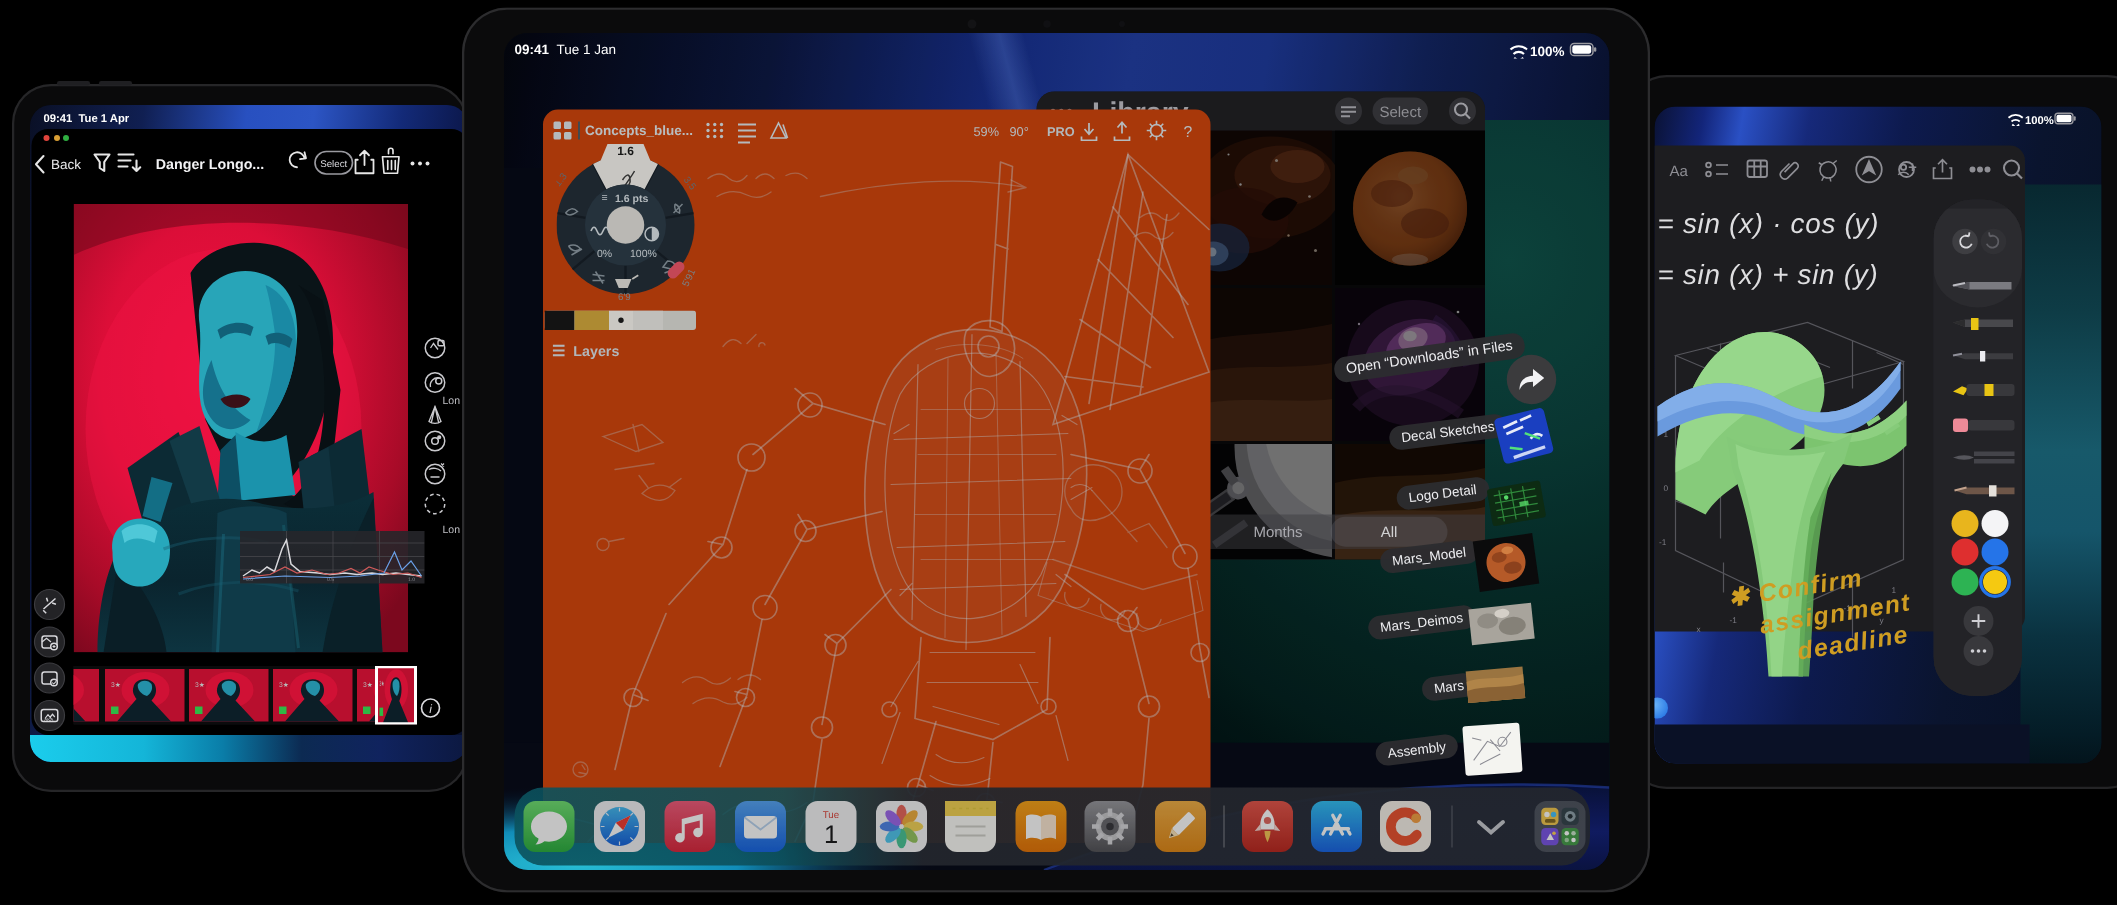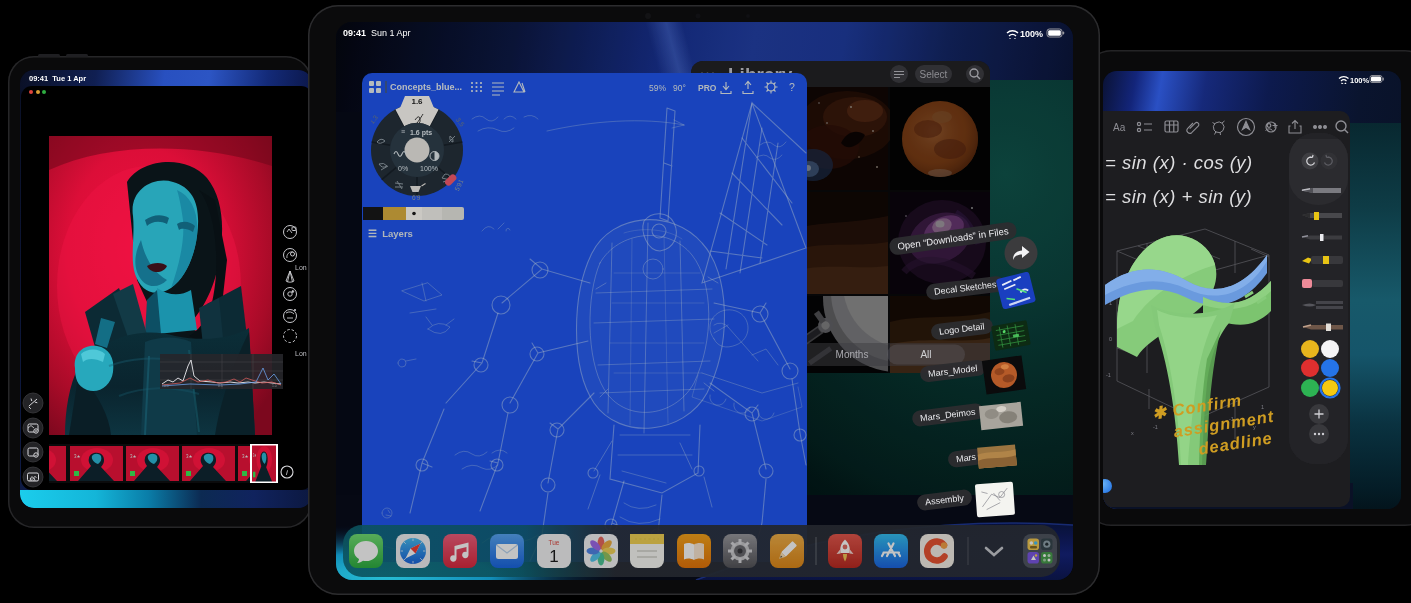--- a/index.html
+++ b/index.html
@@ -12,53 +12,72 @@
 #winL{position:absolute;left:1px;top:16px;width:291px;height:404px;background:#000;border-radius:11px;}
 .dot{position:absolute;width:5px;height:5px;border-radius:50%;}
 #tbarL{position:absolute;left:0;top:12px;width:100%;height:36px;color:#ddd;}
 #photoL{position:absolute;left:28px;top:50px;width:223px;height:299px;overflow:hidden;}
 #stripL{position:absolute;left:28px;top:358px;width:229px;height:39px;background:#111;}
 
 #ipadR{position:absolute;left:1085px;top:50px;width:346px;height:476px;background:#0a0a0b;border-radius:26px;box-shadow:inset 0 0 0 1.5px #242426;z-index:10;}
 #scrR{position:absolute;left:18px;top:21px;width:298px;height:438px;border-radius:14px;overflow:hidden;background:#060913;}
 #wpR{position:absolute;left:0;top:0;width:100%;height:100%;background:linear-gradient(100deg,#0a1234 0%,#13257a 9%,#2a50c4 16%,#16297a 28%,#0d1a4e 45%,#0a142e 70%,#071022 100%);}
 #wpRteal{position:absolute;left:244px;top:52px;width:54px;height:386px;background:linear-gradient(180deg,#082830 0%,#0e3c46 22%,#17596a 46%,#15556a 60%,#0a3240 78%,#041c26 95%,#03141c 100%);}
-#winR{position:absolute;left:0px;top:40px;width:247px;height:396px;background:#1d1d20;border-radius:0 10px 10px 0;}
+#winR{position:absolute;left:0px;top:26px;width:247px;height:324px;background:#1d1d20;border-radius:0 10px 10px 0;}
 #palR{position:absolute;left:186px;top:62px;width:59px;height:331px;background:#27272b;border-radius:26px;overflow:hidden;}
 
 #ipadC{position:absolute;left:308px;top:5px;width:792px;height:590px;background:#0b0b0c;border-radius:30px;box-shadow:inset 0 0 0 1.5px #2c2c2e;z-index:30;}
 #scrC{position:absolute;left:28px;top:17px;width:737px;height:558px;border-radius:16px;overflow:hidden;background:#060a16;}
 
 #wpCtop{position:absolute;left:0;top:0;width:100%;height:90px;background:linear-gradient(100deg,#04060f 0%,#0d1a4a 22%,#1c3globe 40%,#27449e 55%,#16295e 75%,#0a1334 100%);}
 #deskC{position:absolute;left:430px;top:58px;width:307px;height:470px;background:radial-gradient(115% 80% at 78% 20%,#0e4c44 0%,#0b3f3a 32%,#062e2a 60%,#04201e 88%,#021616 100%);}
 #wpCbot{position:absolute;left:0;top:473px;width:737px;height:85px;}
 
 #libC{position:absolute;left:355px;top:23px;width:299px;height:312px;background:#1b1b1e;border-radius:12px 12px 0 0;overflow:hidden;margin-top:16px;}
 
-#conC{position:absolute;left:26px;top:51px;width:445px;height:489px;background:#1d4ed8;border-radius:10px;overflow:hidden;}
+#conC{position:absolute;left:26px;top:51px;width:445px;height:489px;background:#c2410c;border-radius:10px;overflow:hidden;}
 .grid{background-image:linear-gradient(rgba(130,165,180,0.10) 1px,transparent 1px),linear-gradient(90deg,rgba(130,165,180,0.10) 1px,transparent 1px);background-size:11px 11px;}
 
 #dockC{position:absolute;left:7px;top:503px;width:717px;height:52px;border-radius:19px;background:linear-gradient(90deg,rgba(13,95,108,0.9) 0%,rgba(14,88,100,0.85) 25%,rgba(40,44,52,0.94) 38%,rgba(40,44,52,0.94) 100%);}
 #dockC svg{filter:saturate(0.92) brightness(0.88);}
 .statC{position:absolute;color:#fff;font-size:9px;}
 .lbl{position:absolute;background:rgba(44,44,47,0.95);color:#ededf0;font-size:9px;padding:3px 8px;border-radius:8px;white-space:nowrap;transform:rotate(-7deg);}
 </style></head>
 <body>
 
 <div id="ipadL">
  <div class="abs" style="left:30px;top:-2px;width:22px;height:3px;border-radius:2px;background:#1f1f22;"></div>
  <div class="abs" style="left:58px;top:-2px;width:22px;height:3px;border-radius:2px;background:#1f1f22;"></div>
  <div id="scrL">
    <div id="wpL"></div>
    <div id="wpLbot"></div>
    <div class="abs" style="left:9px;top:4px;color:#fff;font-size:7.5px;font-weight:bold;">09:41&nbsp;&nbsp;Tue 1 Apr</div>
    <div id="winL">
      <div class="dot" style="left:8px;top:4px;background:#e0443c;width:4px;height:4px;"></div>
      <div class="dot" style="left:14.5px;top:4px;background:#d99f34;width:4px;height:4px;"></div>
      <div class="dot" style="left:21px;top:4px;background:#2fae41;width:4px;height:4px;"></div>
+     <div id="tbarL">
+       <svg width="291" height="36" style="position:absolute;left:0;top:0;">
+         <g stroke="#e6e6e6" stroke-width="1.4" fill="none" stroke-linecap="round" stroke-linejoin="round">
+           <path d="M8,6 L3,11.5 L8,17"></path>
+           <path d="M42,5 L52,5 L48.5,10 L48.5,16 L45.5,14 L45.5,10 Z"></path>
+           <path d="M58,5 h10 M58,9 h8 M58,13 h6 M70,9 v7 M67.5,13.5 L70,16 L72.5,13.5"></path>
+           <path d="M177,13.5 a5,5 0 1 1 5,-6 M182,3.5 l1,4 l-4,0.6" stroke-width="1.2"></path>
+           <path d="M222,3 v9 M219,5.5 L222,2.5 L225,5.5 M217.5,8.5 h-1.5 v9 h12 v-9 h-1.5" stroke-width="1.2"></path>
+           <path d="M238,4.5 v-2.2 a1.5,1.5 0 0 1 3,0 v2.2 M234,6.5 h11 l-1,11 h-9 Z M237.5,9 v6 M240,9 v6 M242.5,9 v6" stroke-width="1.1"></path>
+           <circle cx="254" cy="11" r="1.3" fill="#e6e6e6" stroke="none"></circle>
+           <circle cx="259" cy="11" r="1.3" fill="#e6e6e6" stroke="none"></circle>
+           <circle cx="264" cy="11" r="1.3" fill="#e6e6e6" stroke="none"></circle>
+         </g>
+         <rect x="189" y="3" width="25" height="15" rx="7.5" fill="none" stroke="#9a9aa0" stroke-width="1.1"></rect>
+         <text x="201.5" y="13.5" fill="#d9d9de" font-size="6.5" text-anchor="middle">Select</text>
+         <text x="13" y="14.5" fill="#e8e8ea" font-size="9">Back</text>
+         <text x="119" y="14.5" fill="#f2f2f4" font-size="9.5" font-weight="bold" text-anchor="middle">Danger Longo...</text>
+       </svg>
+     </div>
      <div id="photoL">
        <svg width="223" height="299" viewBox="0 0 223 299">
         <defs>
           <radialGradient id="redbg" cx="42%" cy="38%" r="75%">
             <stop offset="0%" stop-color="#ef1040"></stop>
                 <stop offset="45%" stop-color="#dc0e38"></stop>
             <stop offset="78%" stop-color="#a80b28"></stop>
                 <stop offset="100%" stop-color="#7c081e"></stop>
           </radialGradient>
           <linearGradient id="jack" x1="0" y1="0" x2="0" y2="1">
@@ -911,21 +930,21 @@
   <svg class="abs" style="left:638px;top:459px;" width="42" height="38">
     <g transform="rotate(-4 21 19)">
       <rect x="2" y="2" width="38" height="33" rx="2" fill="#f4f4f0"></rect>
       <g stroke="#8a8a92" stroke-width="0.7" fill="none">
         <path d="M8,25 l10,-12 l8,4 l8,-9 M12,28 l14,-6 M20,12 l6,8"></path>
         <circle cx="28" cy="14" r="3"></circle>
             <path d="M8,10 l6,2"></path>
       </g>
     </g>
   </svg>
-  <div class="statC" style="left:7px;top:6px;font-weight:bold;">09:41&nbsp;&nbsp;<span style="font-weight:normal;">Sun 1 Apr</span></div>
+  <div class="statC" style="left:7px;top:6px;font-weight:bold;">09:41&nbsp;&nbsp;<span style="font-weight:normal;">Tue 1 Jan</span></div>
   <svg class="abs" style="right:8px;top:5px;" width="62" height="12">
     <path d="M6,9 a5,5 0 0 1 7,0 m-9,-3 a8,8 0 0 1 11,0 m-8.5,5.5 l3,2.5 l3,-2.5" fill="none" stroke="#fff" stroke-width="1.4"></path>
     <text x="17" y="10" fill="#fff" font-size="9" font-weight="bold">100%</text>
     <rect x="44" y="2" width="15" height="8" rx="2.4" fill="none" stroke="#9a9aa0" stroke-width="1"></rect>
     <rect x="45.2" y="3.2" width="12.6" height="5.6" rx="1.4" fill="#fff"></rect>
     <rect x="59.6" y="4.5" width="1.6" height="3" rx="0.8" fill="#9a9aa0"></rect>
   </svg>
  </div>
 </div>
 

